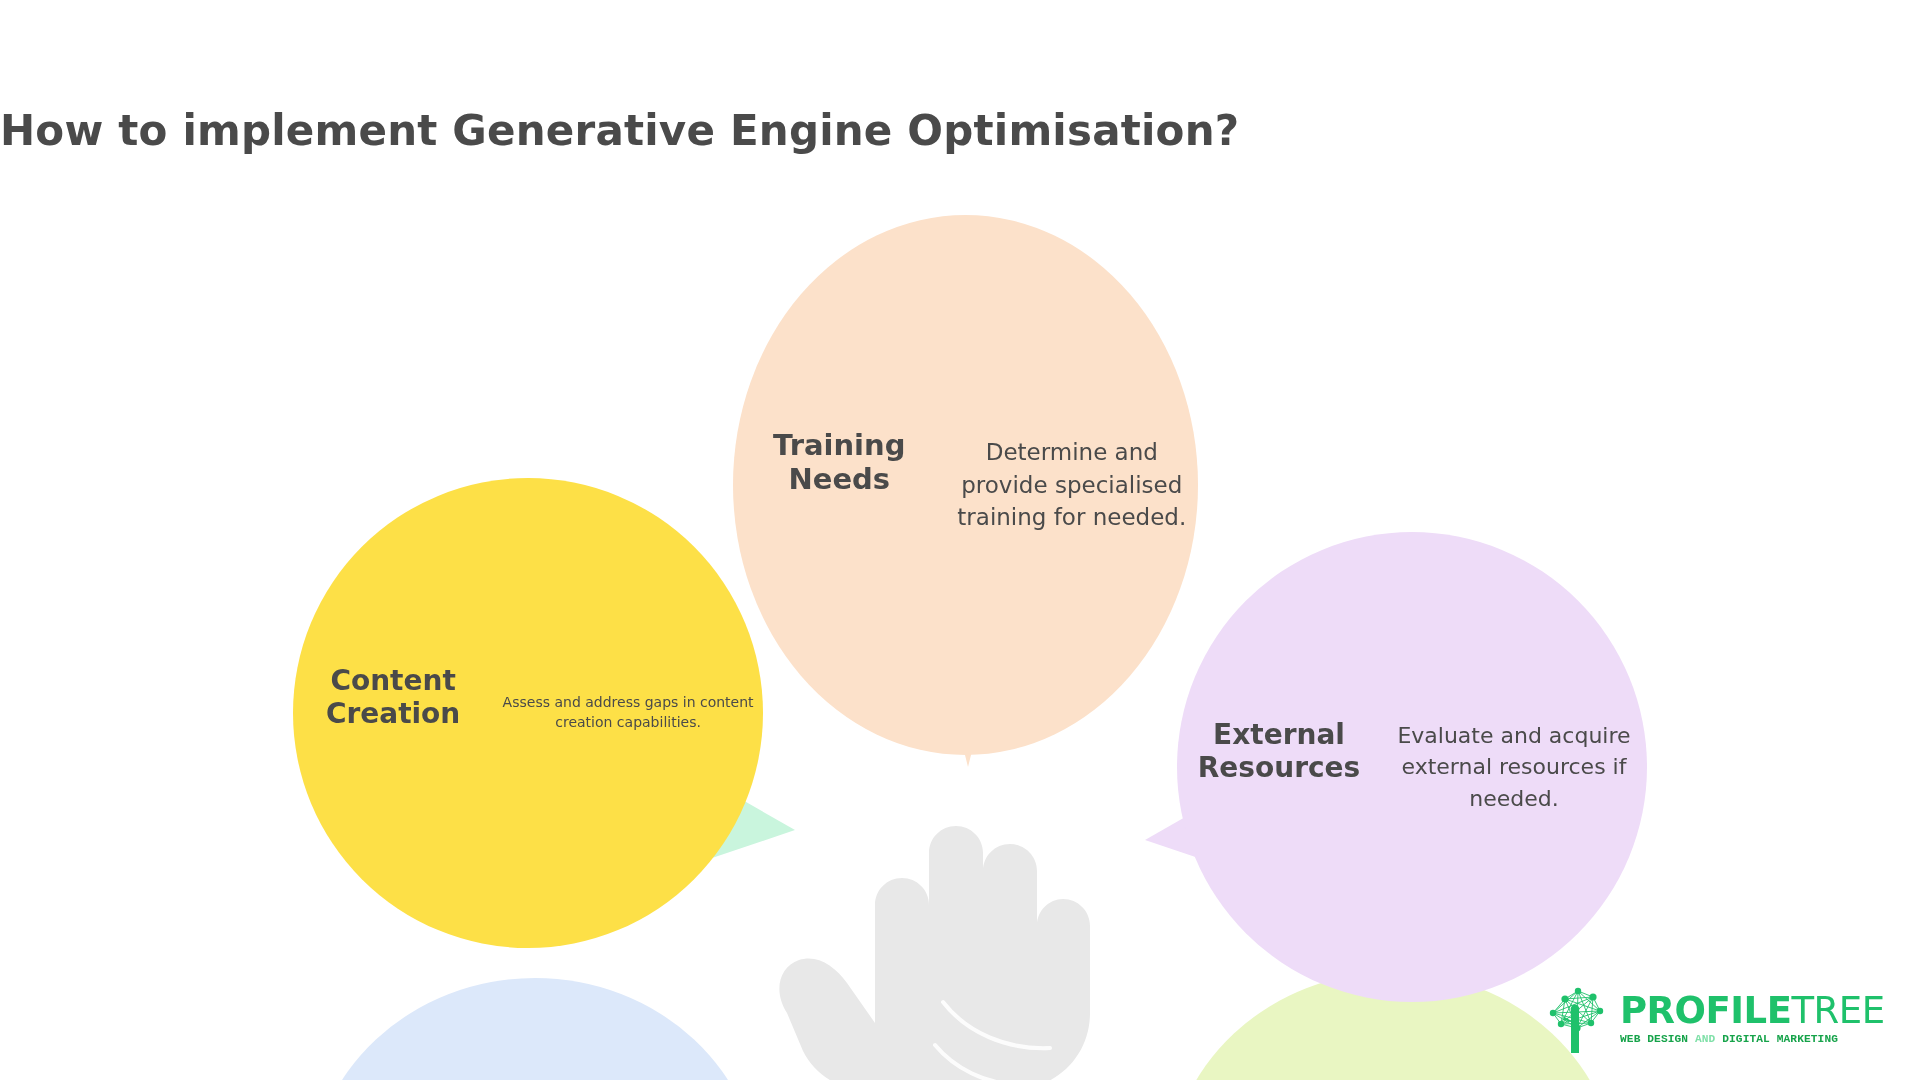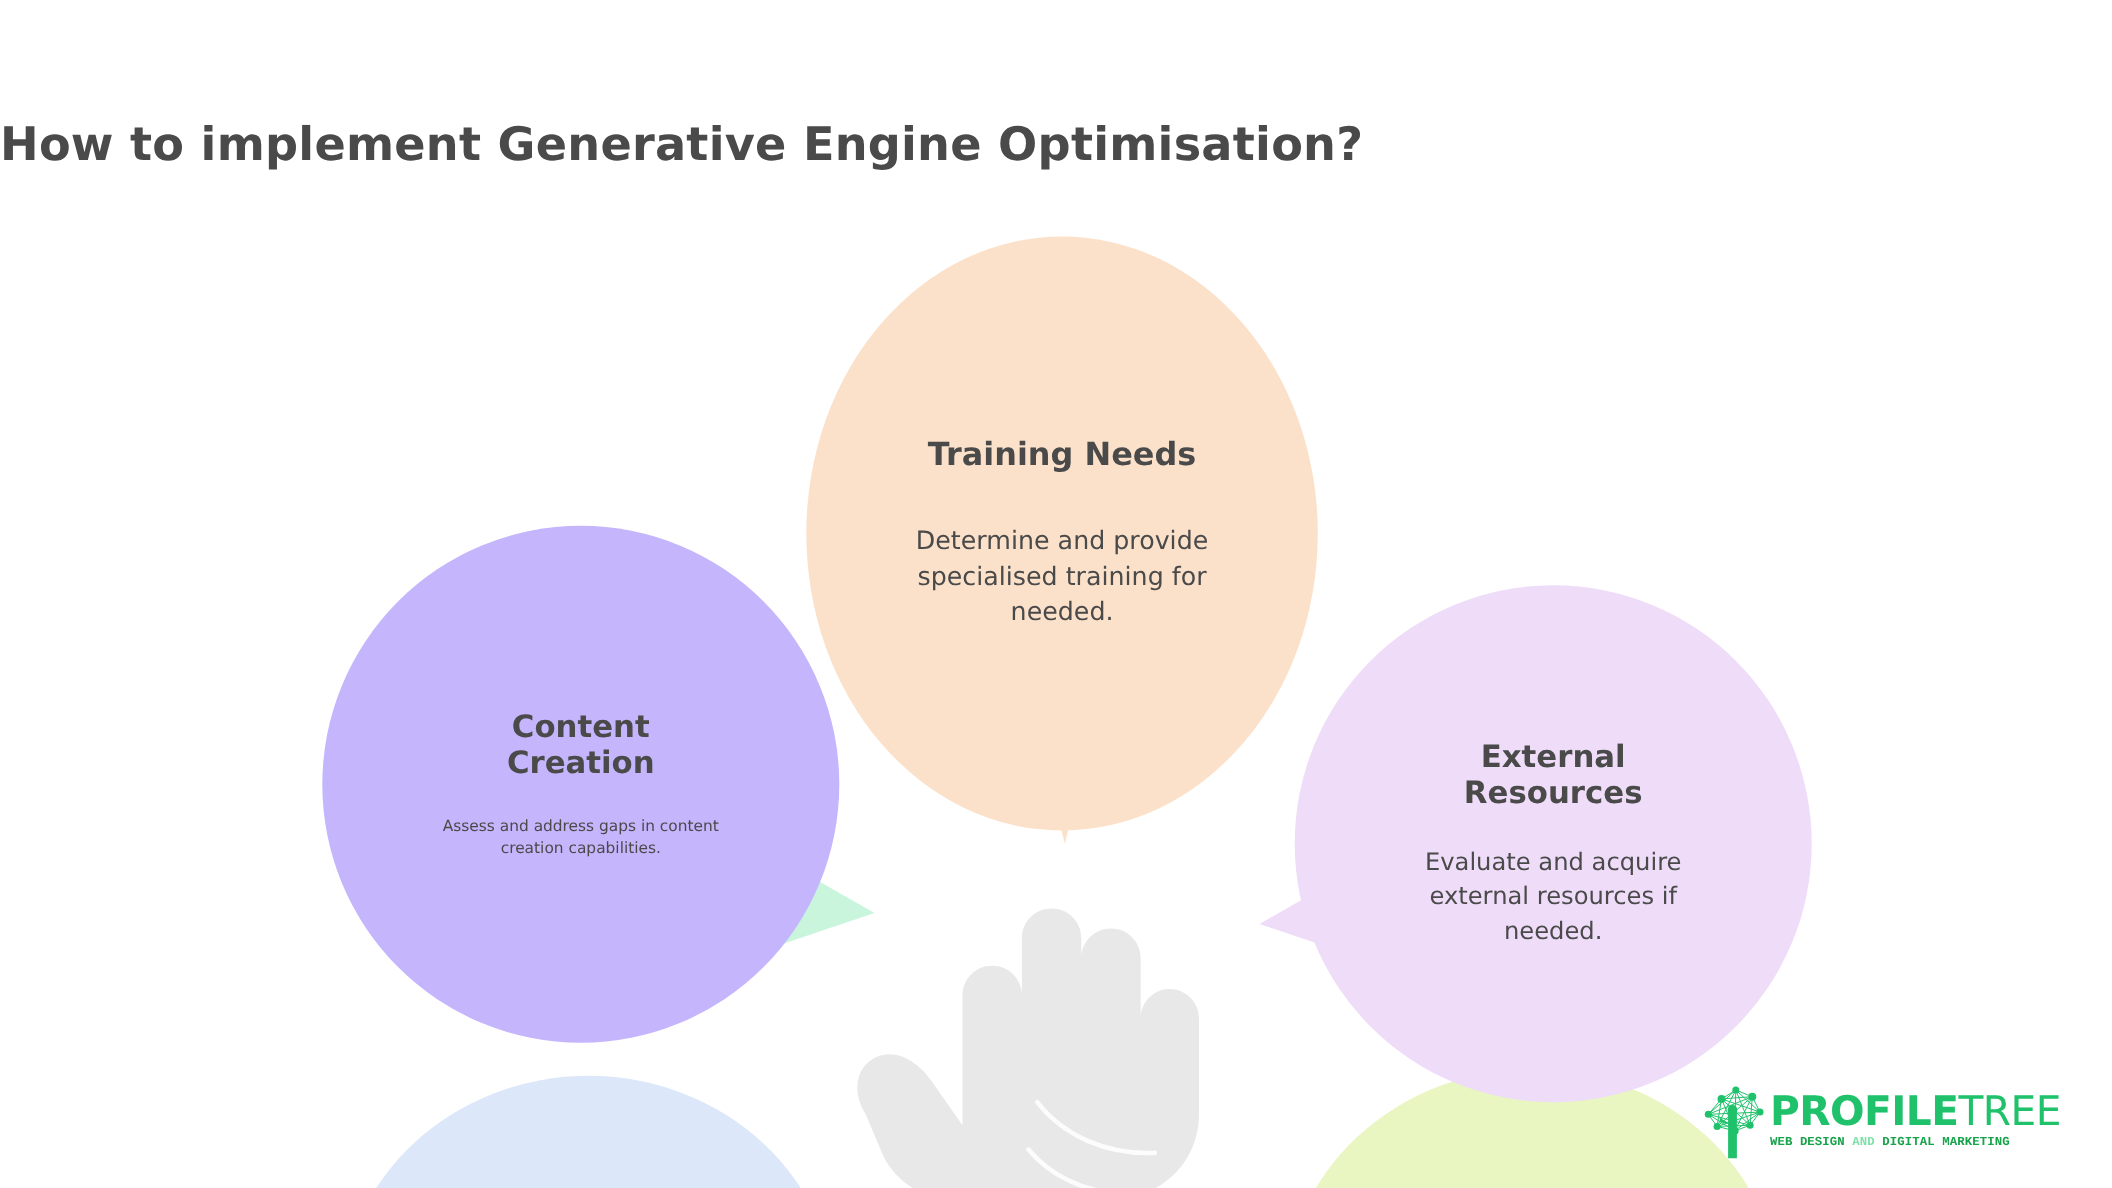--- a/index.html
+++ b/index.html
@@ -67,21 +67,21 @@
     height: 420px;
     background: #e9f6c2;
   }
 
   
   .bubble {
     position: absolute;
     border-radius: 50%;
     box-sizing: border-box;
     display: flex;
-    flex-direction: column;
+    flex-direction: row;
     align-items: center;
     justify-content: center;
     text-align: center;
   }
   .bubble-title {
     font-family: "DejaVu Sans", sans-serif;
     font-weight: bold;
     color: #4a4a4a;
     line-height: 1.18;
   }
@@ -116,21 +116,21 @@
     height: 115px;
     z-index: 5;
   }
 
   
   #bubble-content {
     left: 293px;
     top: 478px;
     width: 470px;
     height: 470px;
-    background: #c4b5fd;
+    background: #fde047;
     z-index: 6;
   }
   #bubble-content .bubble-title {
     font-size: 28px;
     width: 230px;
     margin-bottom: 32px;
   }
   #bubble-content .bubble-body {
     font-size: 14px;
     width: 310px;
@@ -181,21 +181,21 @@
     z-index: 20;
     display: flex;
     align-items: center;
   }
   #logo-mark {
     width: 60px;
     height: 72px;
     flex: 0 0 60px;
   }
   #logo-text-group {
-    margin-left: 4px;
+    margin-left: 15px;
     display: flex;
     flex-direction: column;
     justify-content: center;
   }
   #logo-wordmark {
     font-family: "DejaVu Sans", sans-serif;
     font-weight: bold;
     font-size: 37px;
     line-height: 1;
     letter-spacing: -0.5px;

